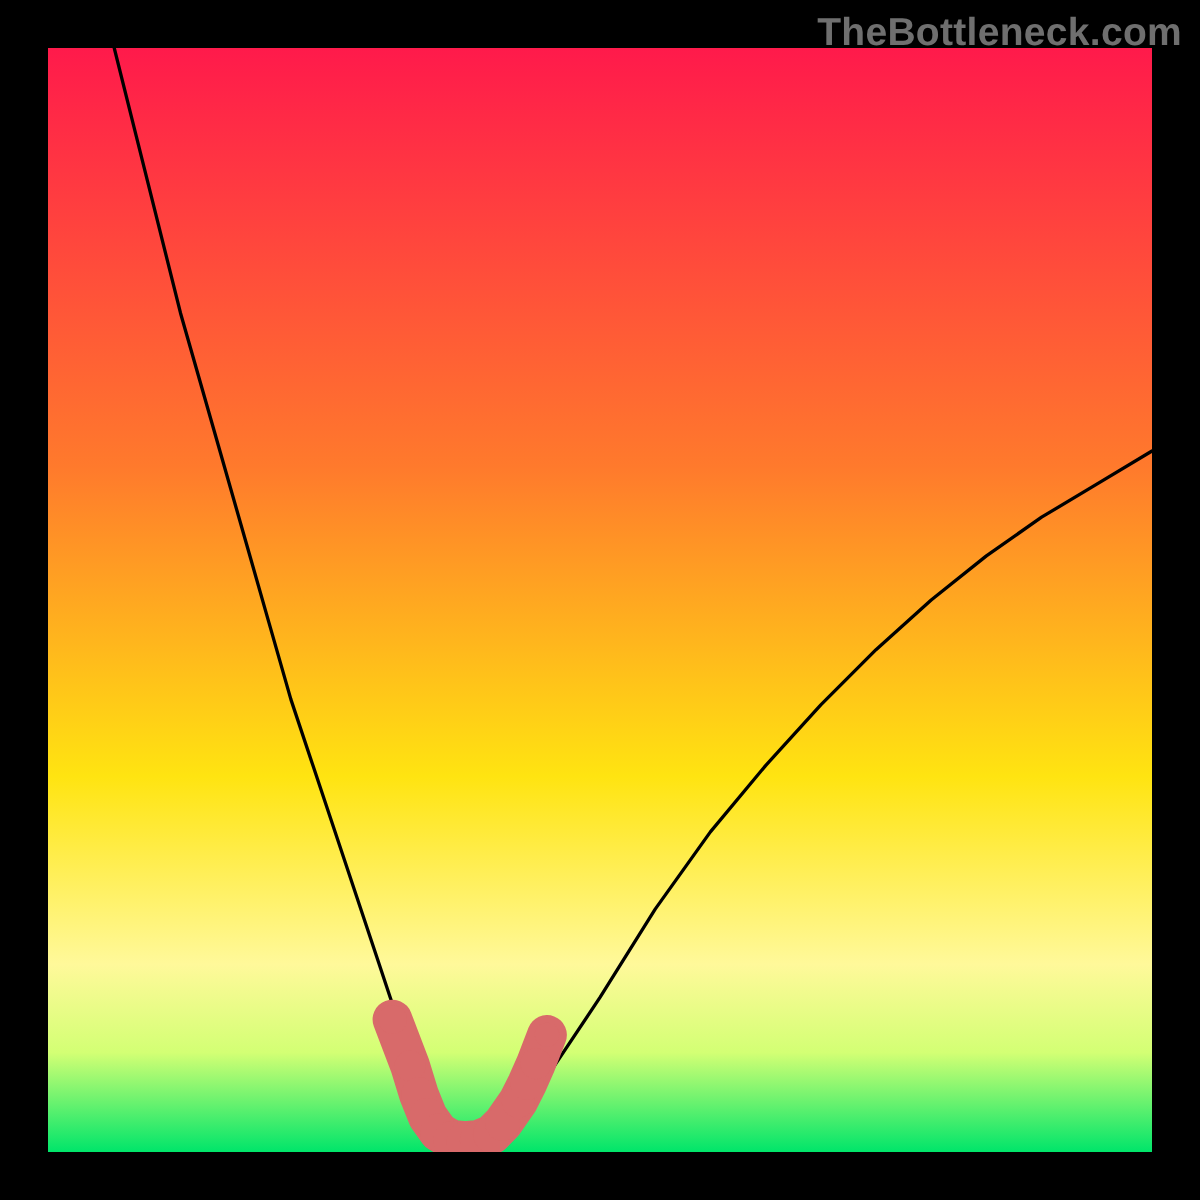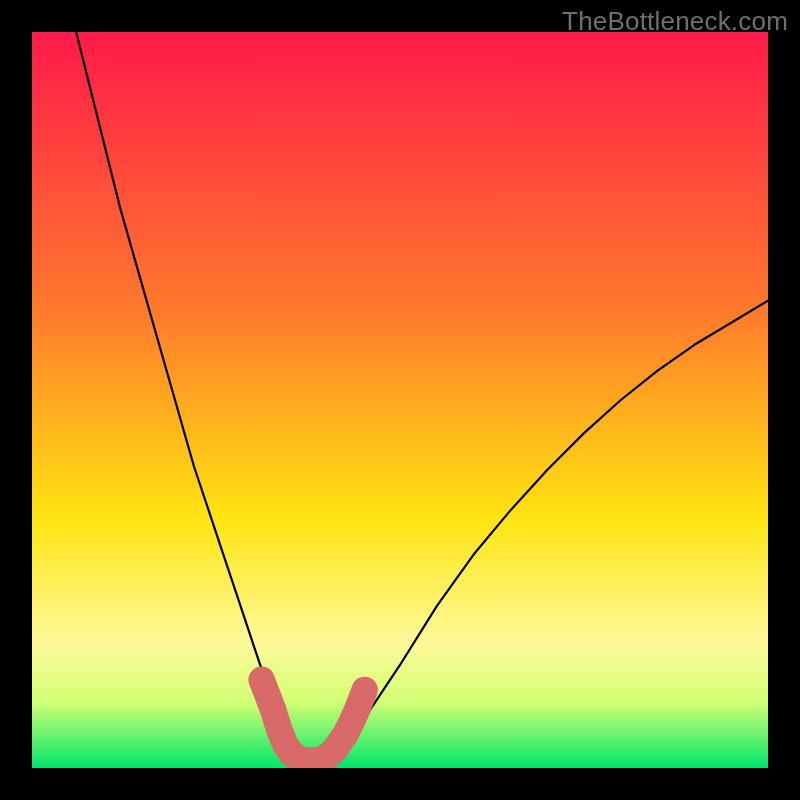--- a/index.html
+++ b/index.html
@@ -23,21 +23,21 @@
     width: 736px;
     height: 736px;
     overflow: hidden;
   }
   .watermark {
     position: absolute;
     top: 6px;
     right: 12px;
     color: #6f6f6f;
     font-size: 26px;
-    font-weight: 400;
+    font-weight: 700;
     letter-spacing: 0.2px;
     user-select: none;
   }
   svg { display: block; }
 </style>
 </head>
 <body>
 
 <div class="frame">
   <div class="plot">

